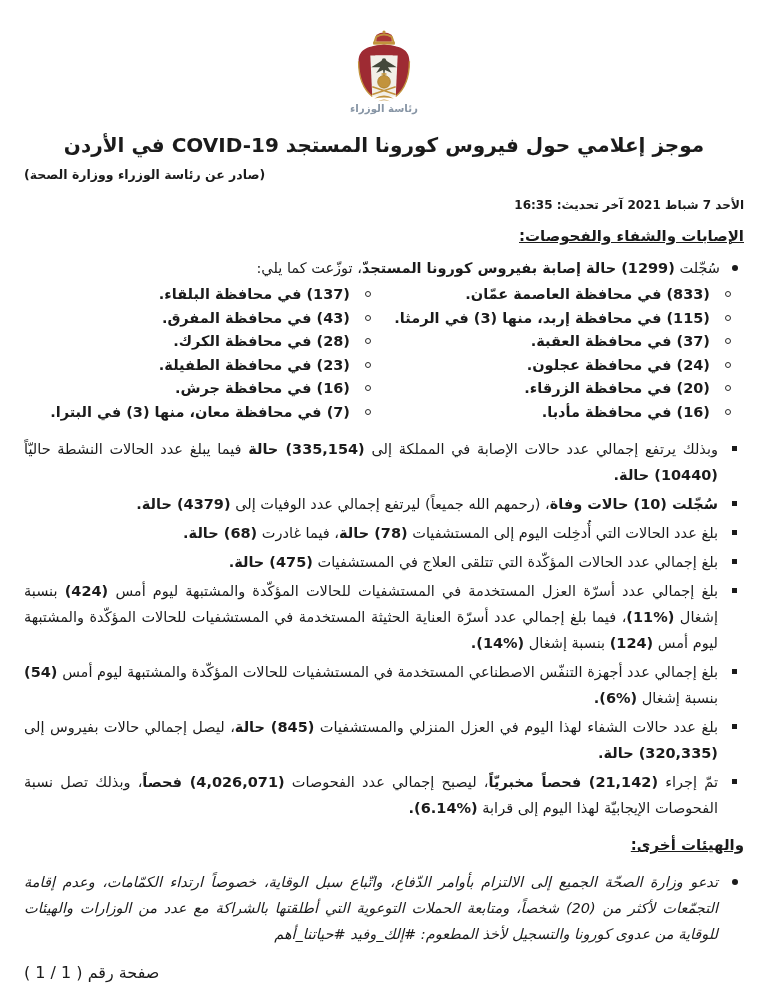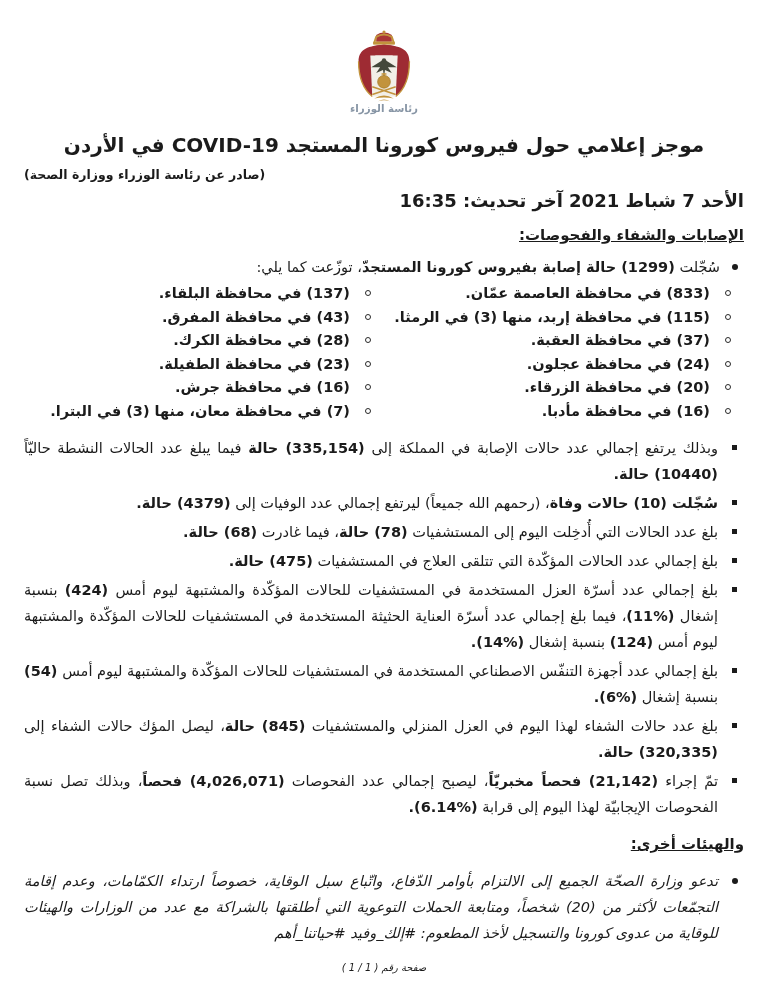--- a/index.html
+++ b/index.html
@@ -12,21 +12,21 @@
     overflow:hidden;
   }
   .page { width:768px; height:924px; padding:30px 24px 0 24px; position:relative; }
 
   
   .logo-wrap { text-align:center; }
   .logo-wrap svg { display:inline-block; }
 
   .title  { text-align:center; font-size:20px; font-weight:bold; margin-top:13px; }
   .subtitle { text-align:left; font-size:12.5px; font-weight:bold; margin-top:10px; }
-  .date-line { text-align:right; font-size:18px; font-weight:bold; margin-top:8px; }
+  .date-line { text-align:right; font-size:12px; font-weight:bold; margin-top:16px; }
 
   .section-heading {
     font-size:15px; font-weight:bold; text-decoration:underline;
     margin-top:15px;
   }
 
   ul { list-style:none; }
   .b { font-weight:bold; }
 
   
@@ -64,21 +64,21 @@
   }
 
   
   .measures-list { margin-top:15px;font-style:italic; }
   .measures-list li {
     position:relative; padding-right:26px;
     font-size:14.5px; line-height:26px; text-align:justify;
   }
   .measures-list .dot-bullet { top:10px; }
 
-  .footer { text-align:center; font-size:10px; margin-top:16px;font-style:italic; }
+  .footer { text-align:left; font-size:16px; margin-top:16px; }
 </style>
 </head>
 <body>
 
 <div class="page">
 
   <div class="logo-wrap">
     <svg width="98" height="86" viewBox="0 0 100 88">
 
       <g>
@@ -150,21 +150,21 @@
     </ul>
   </div>
 
   <ul class="stats-list">
     <li><span class="square-bullet"></span><span><span>وبذلك يرتفع إجمالي عدد حالات الإصابة في المملكة إلى </span><span class="b">(335,154) حالة</span><span> فيما يبلغ عدد الحالات النشطة حاليّاً </span><span class="b">(10440) حالة.</span></span></li>
     <li><span class="square-bullet"></span><span><span class="b">سُجّلت (10) حالات وفاة</span><span>، (رحمهم الله جميعاً) ليرتفع إجمالي عدد الوفيات إلى </span><span class="b">(4379) حالة.</span></span></li>
     <li><span class="square-bullet"></span><span><span>بلغ عدد الحالات التي أُدخِلت اليوم إلى المستشفيات </span><span class="b">(78) حالة</span><span>، فيما غادرت </span><span class="b">(68) حالة.</span></span></li>
     <li><span class="square-bullet"></span><span><span>بلغ إجمالي عدد الحالات المؤكّدة التي تتلقى العلاج في المستشفيات </span><span class="b">(475) حالة.</span></span></li>
     <li><span class="square-bullet"></span><span><span>بلغ إجمالي عدد أسرّة العزل المستخدمة في المستشفيات للحالات المؤكّدة والمشتبهة ليوم أمس </span><span class="b">(424)</span><span> بنسبة إشغال </span><span class="b">(%11)</span><span>، فيما بلغ إجمالي عدد أسرّة العناية الحثيثة المستخدمة في المستشفيات للحالات المؤكّدة والمشتبهة ليوم أمس </span><span class="b">(124)</span><span> بنسبة إشغال </span><span class="b">(%14).</span></span></li>
     <li><span class="square-bullet"></span><span><span>بلغ إجمالي عدد أجهزة التنفّس الاصطناعي المستخدمة في المستشفيات للحالات المؤكّدة والمشتبهة ليوم أمس </span><span class="b">(54)</span><span> بنسبة إشغال </span><span class="b">(%6).</span></span></li>
-    <li><span class="square-bullet"></span><span><span>بلغ عدد حالات الشفاء لهذا اليوم في العزل المنزلي والمستشفيات </span><span class="b">(845) حالة</span><span>، ليصل المؤك حالات الشفاء إلى </span><span class="b">(320,335) حالة.</span></span></li>
+    <li><span class="square-bullet"></span><span><span>بلغ عدد حالات الشفاء لهذا اليوم في العزل المنزلي والمستشفيات </span><span class="b">(845) حالة</span><span>، ليصل إجمالي حالات بفيروس إلى </span><span class="b">(320,335) حالة.</span></span></li>
     <li><span class="square-bullet"></span><span><span>تمّ إجراء </span><span class="b">(21,142) فحصاً مخبريّاً</span><span>، ليصبح إجمالي عدد الفحوصات </span><span class="b">(4,026,071) فحصاً</span><span>، وبذلك تصل نسبة الفحوصات الإيجابيّة لهذا اليوم إلى قرابة </span><span class="b">(%6.14).</span></span></li>
   </ul>
 
   <div class="section-heading">والهيئات أخرى:</div>
 
   <ul class="measures-list">
     <li>
       <span class="dot-bullet"></span>
       <span><span>تدعو وزارة الصحّة الجميع إلى الالتزام بأوامر الدّفاع، واتّباع سبل الوقاية، خصوصاً ارتداء الكمّامات، وعدم إقامة التجمّعات لأكثر من (20) شخصاً، ومتابعة الحملات التوعوية التي أطلقتها بالشراكة مع عدد من الوزارات والهيئات للوقاية من عدوى كورونا والتسجيل لأخذ المطعوم: #إلك_وفيد #حياتنا_أهم</span></span>
     </li>

